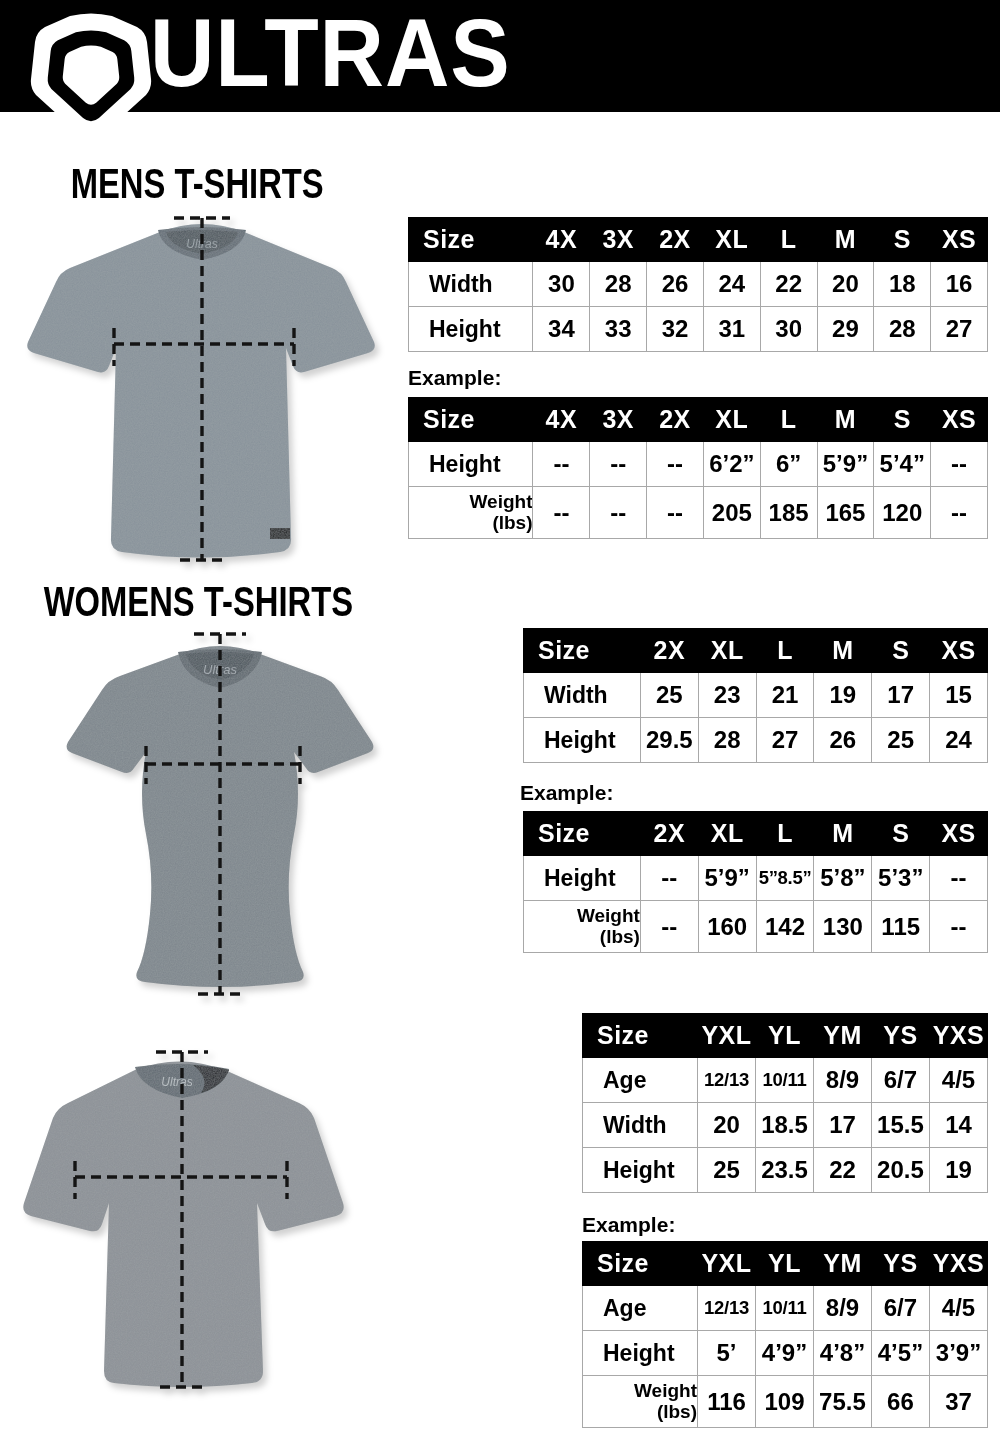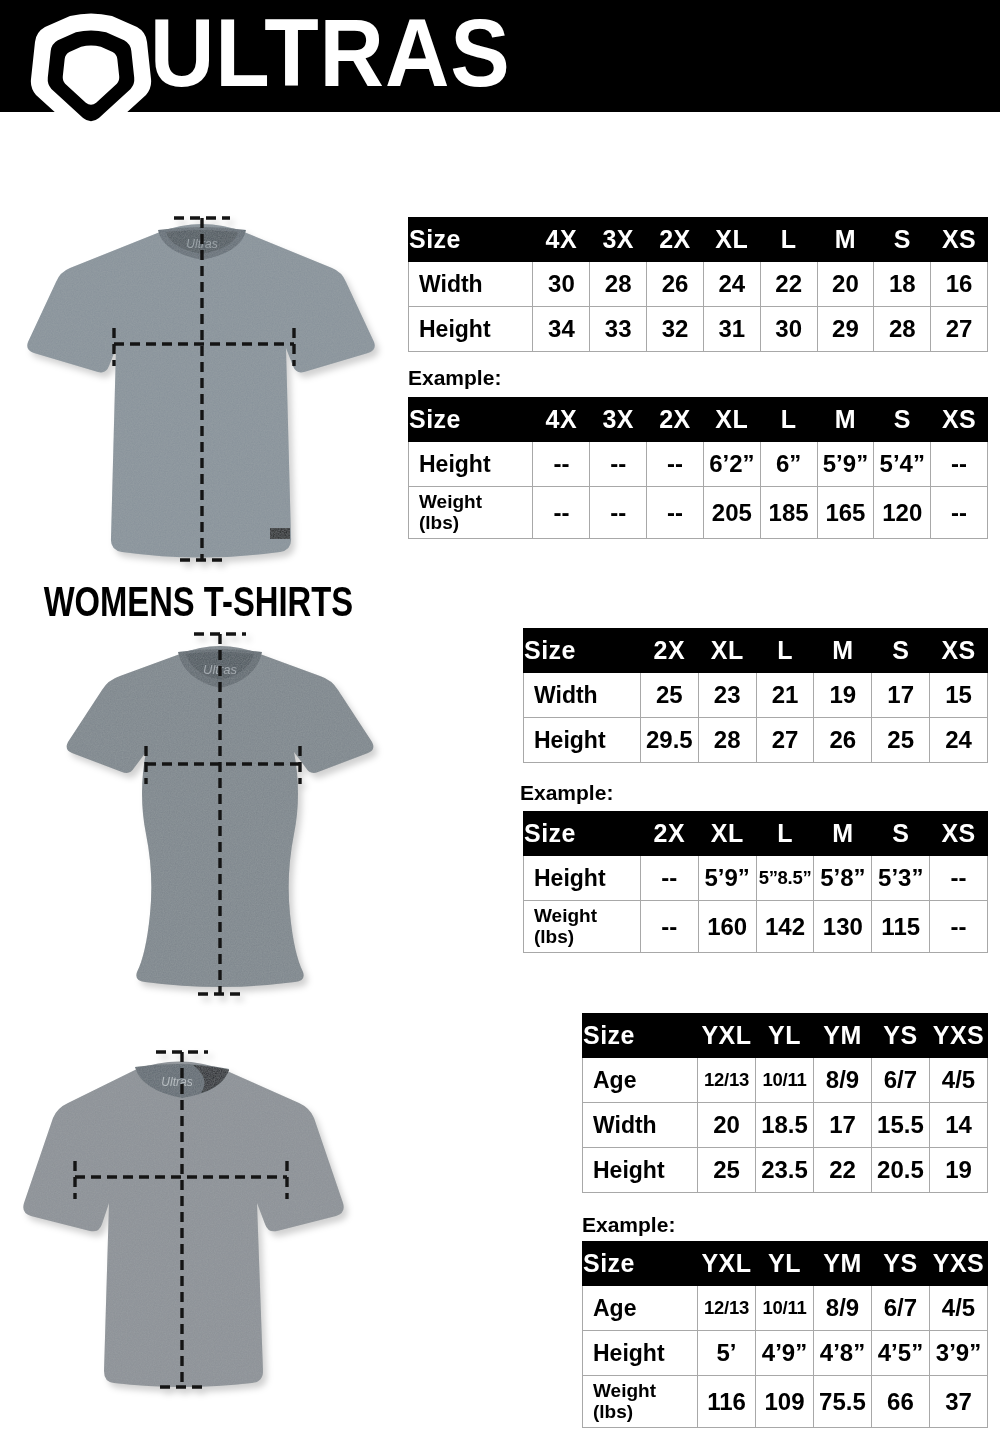--- a/index.html
+++ b/index.html
@@ -37,25 +37,25 @@
   #shirt-womens { left:20px;  top:622px;  width:400px; height:382px; }
   #shirt-youth  { left:5px;   top:1043px; width:362px; height:358px; }
   
   .tblwrap { position:absolute; }
   .sizetable { border-collapse:collapse; table-layout:fixed; width:100%; background:#fff; }
   .sizetable th, .sizetable td { border:1px solid #a8a8a8; font-weight:bold; overflow:hidden; }
   .sizetable thead th {
     background:#000; color:#fff; border:1px solid #000;
     font-size:25px; height:44px; text-align:center; letter-spacing:0.5px;
   }
-  .sizetable thead th.rowhead { text-align:left; }
+  .sizetable thead th.rowhead { text-align:left; padding-left:14px; }
   .sizetable tbody th.rowhead {
-    background:#fff; text-align:left; padding-left:10px; font-size:23px; height:45px;
-  }
-  .sizetable tbody th.rowhead.two-line { font-size:19px; line-height:1.1; height:52px; }
+    background:#fff; text-align:left; padding-left:20px; font-size:23px; height:45px;
+  }
+  .sizetable tbody th.rowhead.two-line { font-size:19px; line-height:1.1; height:52px;text-align:right; }
   .sizetable td { text-align:center; font-size:24px; height:45px; }
   .sizetable td.sm { font-size:18.5px; letter-spacing:-0.3px; }
   
   #mens-size   { left:408px; top:217px;  width:580px; }
   #mens-exlbl  { left:408px; top:366px; }
   #mens-ex     { left:408px; top:397px;  width:580px; }
   #womens-size { left:523px; top:628px;  width:465px; }
   #womens-exlbl{ left:520px; top:781px; }
   #womens-ex   { left:523px; top:811px;  width:465px; }
   #youth-size  { left:582px; top:1013px; width:406px; }
@@ -77,20 +77,21 @@
     <svg class="logo-badge" viewBox="0 0 122 134">
       <g transform="translate(61,66)">
         <path fill="#ffffff" d="M -21,-58 Q 0,-63 21,-58 L 46,-47 Q 55,-42 56,-32 L 60,5 Q 61,14 55,21 L 11,61 Q 0,70 -11,61 L -55,21 Q -61,14 -60,5 L -56,-32 Q -55,-42 -46,-47 Z"></path>
         <path fill="#000000" transform="scale(0.72)" d="M -21,-58 Q 0,-63 21,-58 L 46,-47 Q 55,-42 56,-32 L 60,5 Q 61,14 55,21 L 11,61 Q 0,70 -11,61 L -55,21 Q -61,14 -60,5 L -56,-32 Q -55,-42 -46,-47 Z"></path>
         <path fill="#ffffff" transform="scale(0.47)" d="M -21,-58 Q 0,-63 21,-58 L 46,-47 Q 55,-42 56,-32 L 60,5 Q 61,14 55,21 L 11,61 Q 0,70 -11,61 L -55,21 Q -61,14 -60,5 L -56,-32 Q -55,-42 -46,-47 Z"></path>
       </g>
     </svg>
     <div class="wordmark">ULTRAS</div>
   </div>
 
+  <h2 class="sec-title" id="title-mens"><span>MENS T-SHIRTS</span></h2>
 
   <svg class="shirt" id="shirt-mens" viewBox="0 0 390 362">
     <defs>
       <filter id="heather" x="-10%" y="-10%" width="120%" height="120%">
         <feTurbulence type="fractalNoise" baseFrequency="0.85" numOctaves="2" result="noise"></feTurbulence>
         <feColorMatrix in="noise" type="matrix" values="0 0 0 0 0.42  0 0 0 0 0.45  0 0 0 0 0.47  0 0 0 0.33 0" result="gn"></feColorMatrix>
         <feComposite in="gn" in2="SourceAlpha" operator="in" result="clip"></feComposite>
         <feMerge>
             <feMergeNode in="SourceGraphic"></feMergeNode>
             <feMergeNode in="clip"></feMergeNode>

